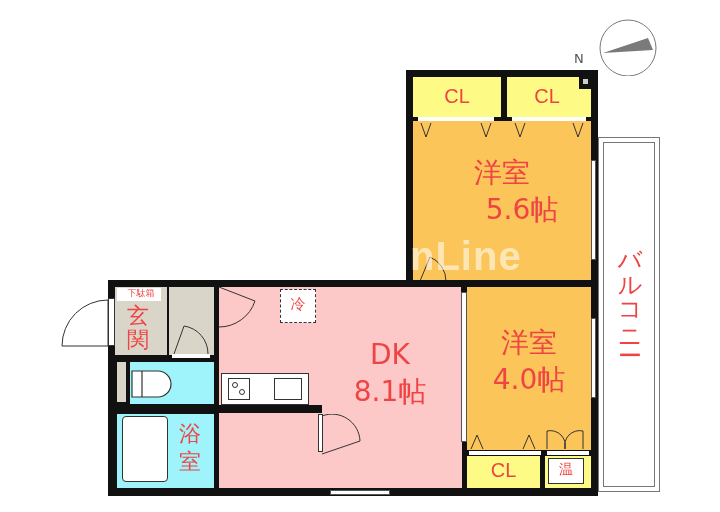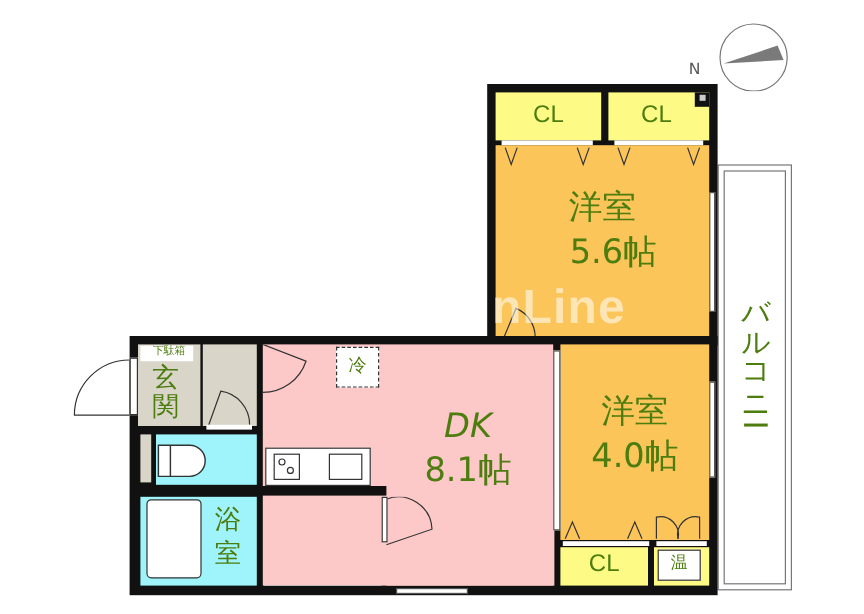--- a/index.html
+++ b/index.html
@@ -6,21 +6,21 @@
   body { width:720px; height:512px; position:relative; overflow:hidden;
          font-family:"DejaVu Sans","Liberation Sans",sans-serif; color:#111; }
   .abs { position:absolute; box-sizing:border-box; }
   .wall { position:absolute; background:#111; }
   .room { position:absolute; box-sizing:border-box; }
   .orange { background:#fbc55a; }
   .yellow { background:#fdfb86; }
   .pink { background:#fdc8c8; }
   .cyan { background:#9ff4fb; }
   .gray { background:#d9d6c9; }
-  .label { position:absolute; text-align:center; line-height:1.05; color:#4d7c0f; }
+  .label { position:absolute; text-align:center; line-height:1.05; color:#ef4444; }
   .big { font-size:28px; }
   .mid { font-size:22px; }
   .cl { font-size:20px; font-family:"Liberation Sans",sans-serif; }
   .dash { position:absolute; border:1.5px dashed #333; background:#fff; box-sizing:border-box; }
   .window { position:absolute; background:#fff; border:1px solid #555; box-sizing:border-box; }
   .watermark { position:absolute; font-family:"Liberation Sans",sans-serif; font-weight:bold;
                font-size:40px; color:rgba(255,255,255,0.55); letter-spacing:1px; }
 </style>
 </head>
 <body>
@@ -53,21 +53,21 @@
 <div class="abs" style="left:512px;top:117px;width:74px;height:4px;background:#fff;"></div>
 
 <div class="room orange" style="left:413px;top:121px;width:178px;height:160px;"></div>
 <svg class="abs" style="left:413px;top:121px;" width="178" height="20">
   <polyline points="8,2 13,16 18,2" fill="none" stroke="#333" stroke-width="1"></polyline>
   <polyline points="68,2 73,16 78,2" fill="none" stroke="#333" stroke-width="1"></polyline>
   <polyline points="102,2 107,16 112,2" fill="none" stroke="#333" stroke-width="1"></polyline>
   <polyline points="160,2 165,16 170,2" fill="none" stroke="#333" stroke-width="1"></polyline>
 </svg>
 <div class="label big" style="left:413px;top:158px;width:178px;">洋室</div>
-<div class="label big" style="left:410px;top:195px;width:202px;">5.6帖</div>
+<div class="label big" style="left:421px;top:195px;width:202px;">5.6帖</div>
 
 <div class="window" style="left:591px;top:160px;width:5px;height:100px;"></div>
 
 <svg class="abs" style="left:416px;top:245px;" width="40" height="40">
   <path d="M4,36 L14,12 A26,26 0 0 1 30,36" fill="none" stroke="#333" stroke-width="1"></path>
 </svg>
 <div class="abs" style="left:418px;top:282px;width:36px;height:5px;background:#fff;border:1px solid #333;"></div>
 
 <div class="wall" style="left:108px;top:280px;width:490px;height:216px;"></div>
 
@@ -127,21 +127,21 @@
   <div class="abs" style="left:52px;top:4px;width:28px;height:22px;border:1px solid #333;"></div>
 </div>
 <div class="wall" style="left:214px;top:405px;width:108px;height:8px;"></div>
 
 <svg class="abs" style="left:320px;top:414px;" width="45" height="45">
   <path d="M2,40 L40,27 A28,28 0 0 0 2,2" fill="none" stroke="#333" stroke-width="1"></path>
 </svg>
 <div class="abs" style="left:318px;top:414px;width:5px;height:38px;background:#fff;border:1px solid #333;"></div>
 
 <div class="window" style="left:330px;top:490px;width:60px;height:5px;"></div>
-<div class="label big" style="left:345px;top:340px;width:90px;font-style:italic;">DK</div>
+<div class="label big" style="left:345px;top:340px;width:90px;">DK</div>
 <div class="label big" style="left:335px;top:377px;width:110px;">8.1帖</div>
 
 <div class="room orange" style="left:467px;top:287px;width:124px;height:163px;"></div>
 <div class="window" style="left:461px;top:292px;width:6px;height:150px;"></div>
 <div class="window" style="left:591px;top:318px;width:5px;height:80px;"></div>
 <div class="label big" style="left:467px;top:328px;width:124px;">洋室</div>
 <div class="label big" style="left:467px;top:365px;width:124px;">4.0帖</div>
 <svg class="abs" style="left:467px;top:425px;" width="124" height="26">
   <polyline points="4,24 10,10 16,24" fill="none" stroke="#333" stroke-width="1"></polyline>
   <polyline points="56,24 62,10 68,24" fill="none" stroke="#333" stroke-width="1"></polyline>

